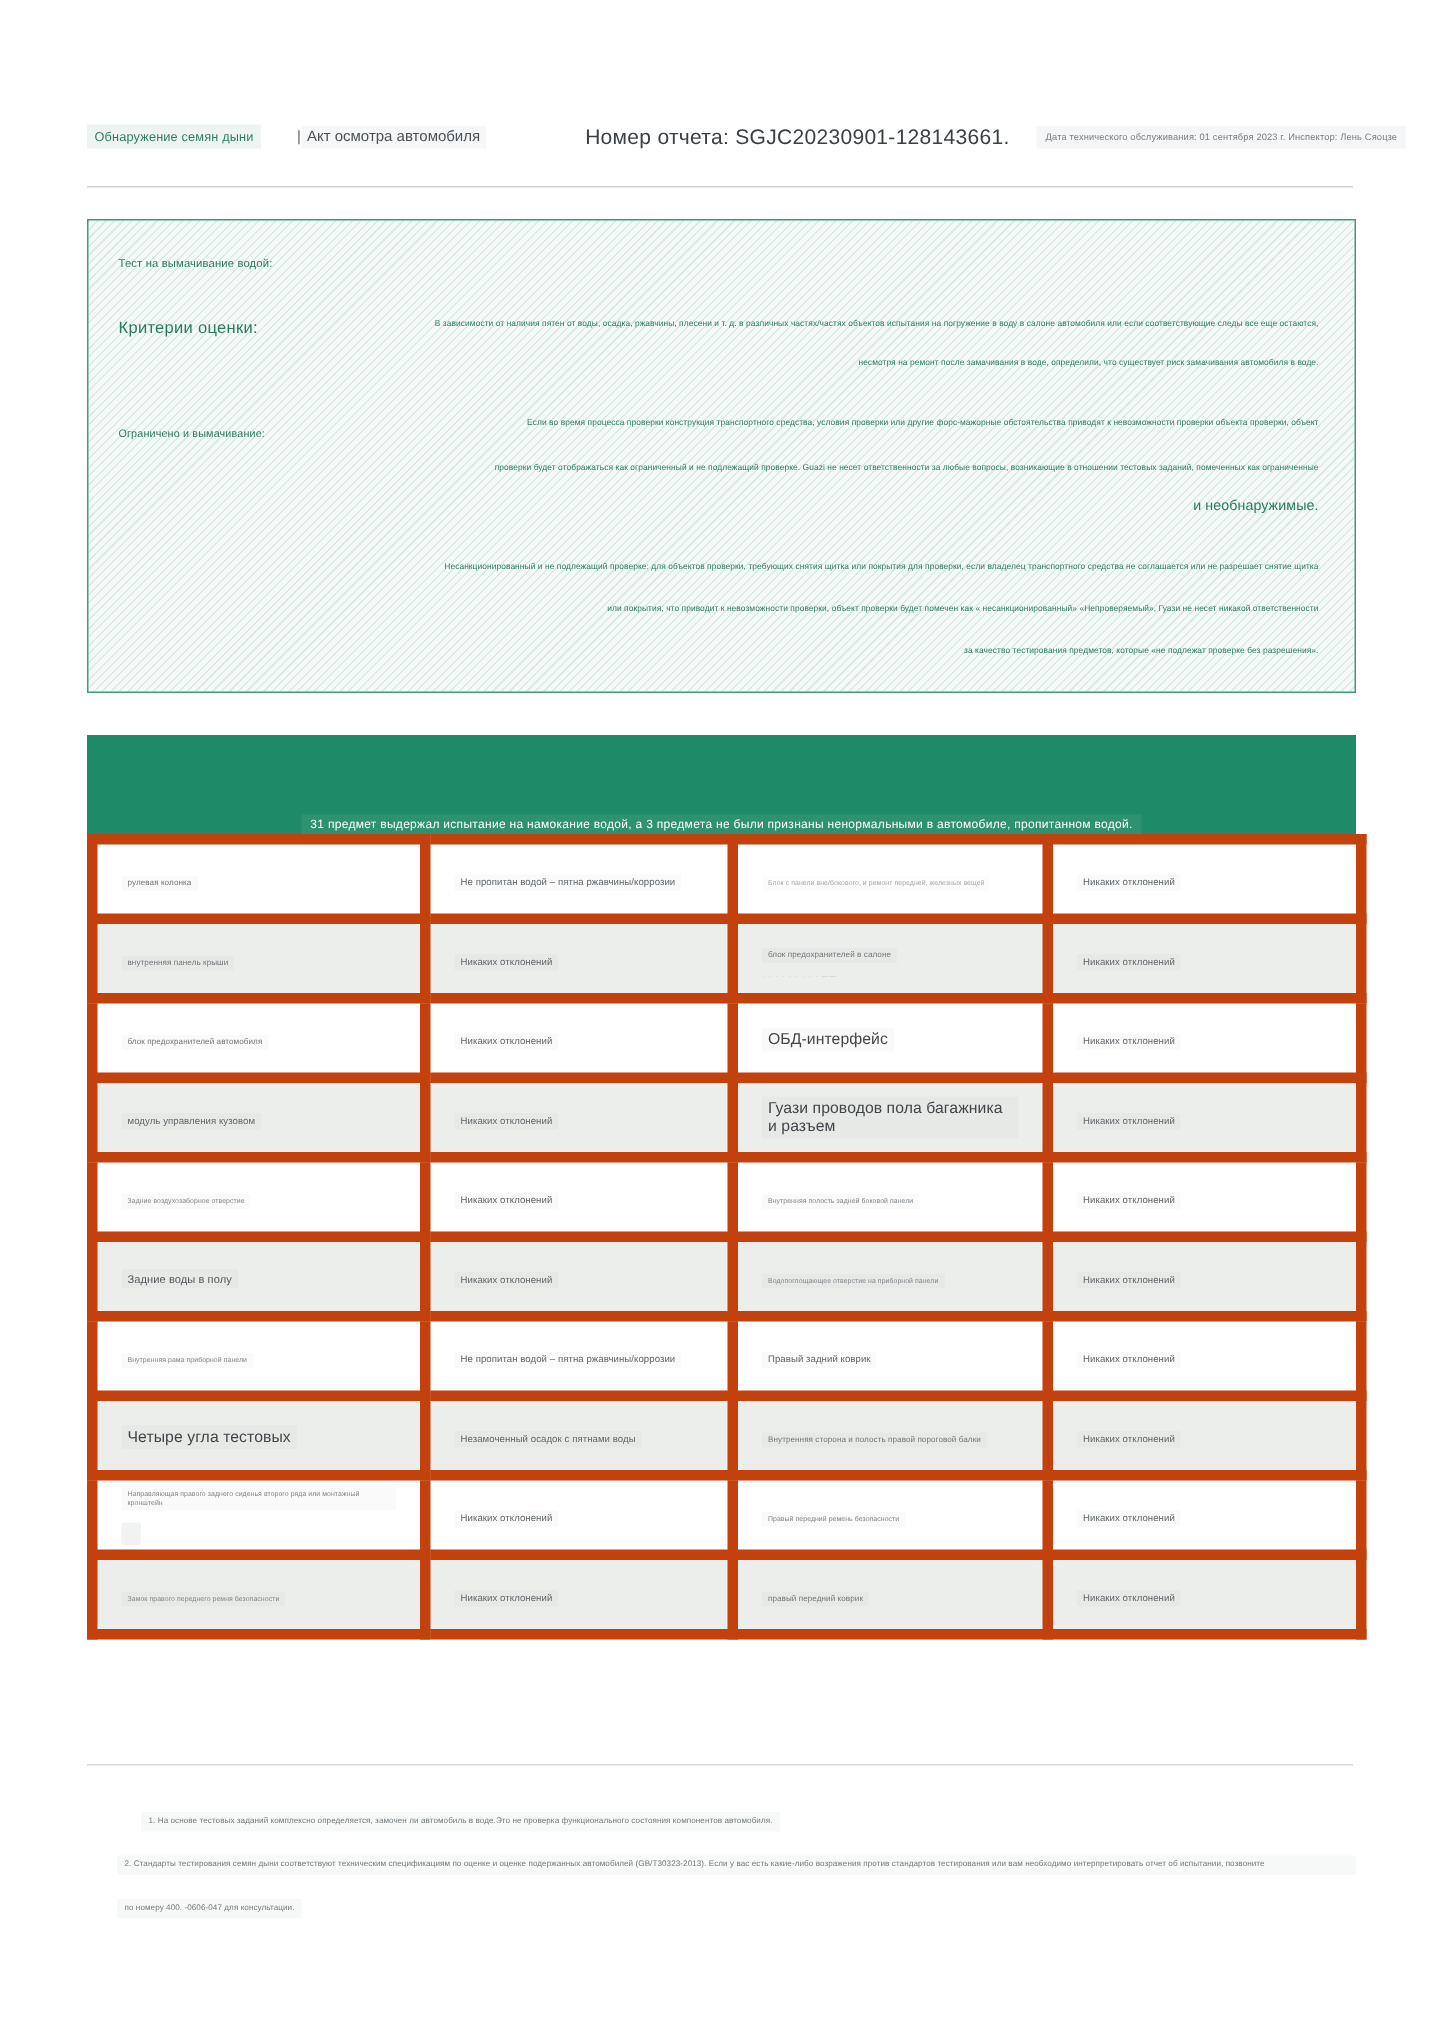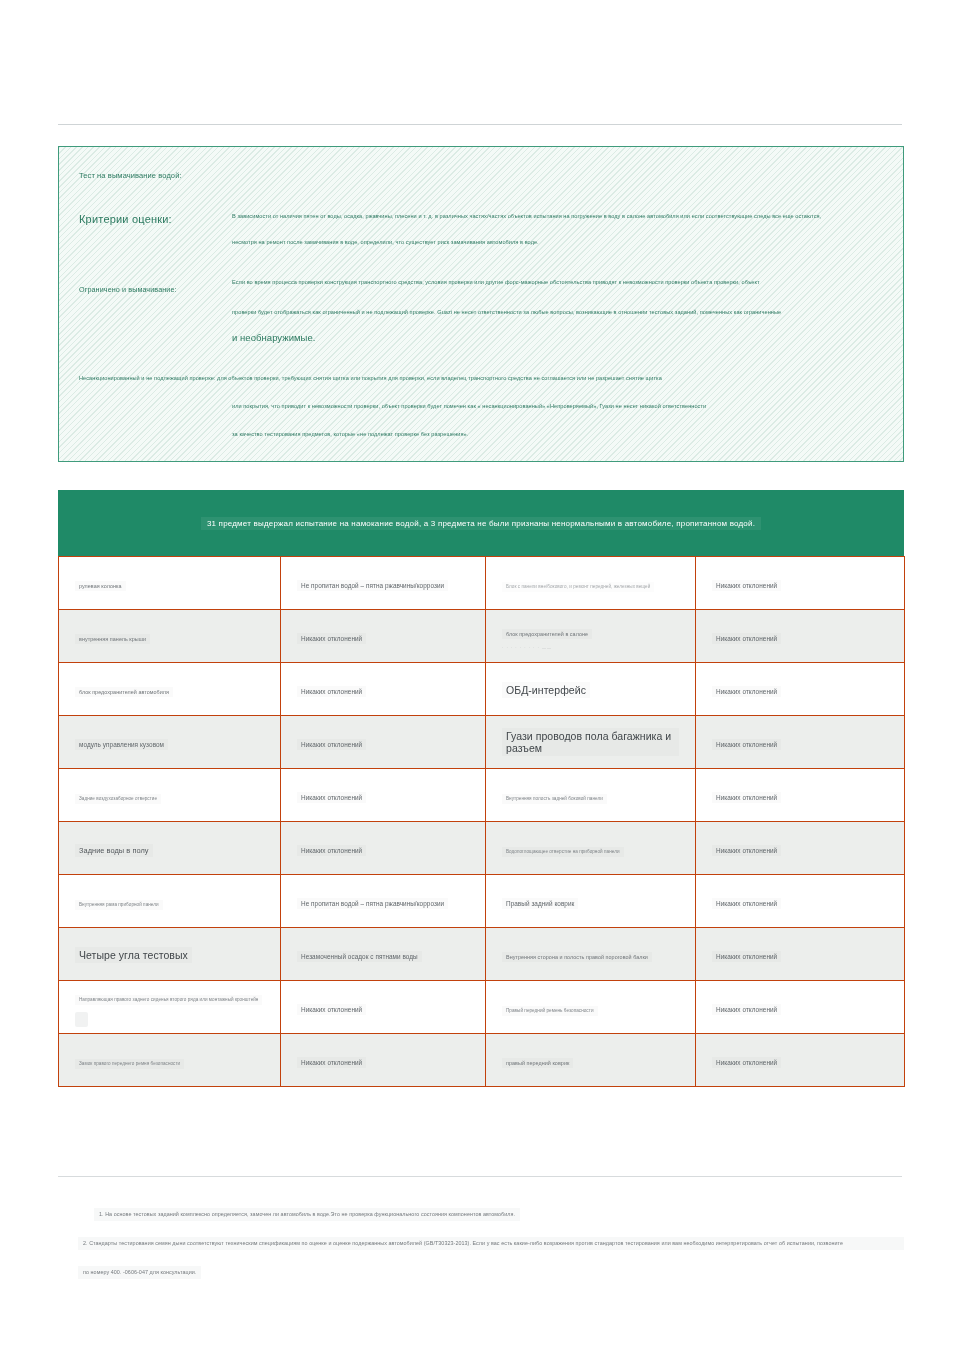--- a/index.html
+++ b/index.html
@@ -115,59 +115,60 @@
     letter-spacing: .1px;
   }
   .crit-body {
     position: absolute;
     left: 153px;
     right: 10px;
     font-size: 5.6px;
     color: #2f7a63;
     line-height: 1.1;
     letter-spacing: .05px;
+    text-align: right;
   }
   .crit-body.wide { left: 0; }
   .crit-body.ind  { left: 153px; }
   .crit-big {
     font-size: 9.5px;
     color: #2c7a60;
   }
 
   
   .banner {
     position: absolute;
     left: 58px;
     top: 490px;
     width: 846px;
     height: 66px;
     background: #1f8a67;
     display: flex;
-    align-items: center;
+    align-items: flex-end;
     justify-content: center;
   }
   .banner span {
     font-size: 8px;
     color: #ffffff;
     letter-spacing: .2px;
     background: rgba(255,255,255,.07);
     padding: 2px 6px;
   }
 
   
   .tbl {
     position: absolute;
     left: 58px;
     top: 556px;
     width: 846px;
     border-collapse: collapse;
     table-layout: fixed;
   }
   .tbl td {
-    border: 1px solid #c2410c;
+    border: 7px solid #c2410c;
     vertical-align: middle;
     padding: 0 16px;
     height: 53px;
   }
   .tbl tr:nth-child(odd)  td { background: #ffffff; }
   .tbl tr:nth-child(even) td { background: #eceeec; }
   .c1 { width: 222px; }
   .c2 { width: 205px; }
   .c3 { width: 210px; }
   .c4 { width: 209px; }
@@ -233,20 +234,27 @@
   }
   .tip.i1 { margin-left: 36px; }
   .tip.i2 { margin-left: 20px; display: block; }
   .tip.i3 { margin-left: 20px; }
 </style>
 </head>
 <body>
 
 <div class="page">
 
+  <div class="hdr">
+    <span class="hdr-brand">Обнаружение семян дыни</span>
+    <span class="hdr-sep">|</span>
+    <span class="hdr-doc">Акт осмотра автомобиля</span>
+    <span class="hdr-report">Номер отчета: SGJC20230901-128143661.</span>
+    <span class="hdr-meta">Дата технического обслуживания: 01 сентября 2023 г. Инспектор: Лень Сяоцзе</span>
+  </div>
   <div class="hdr-rule"></div>
 
   <div class="criteria">
     <div class="crit-title">Тест на вымачивание водой:</div>
 
     <div class="crit-row" style="top:62px;">
       <span class="crit-label-lg">Критерии оценки:</span>
       <span class="crit-body ind" style="top:4px;">В зависимости от наличия пятен от воды, осадка, ржавчины, плесени и т. д. в различных частях/частях объектов испытания на погружение в воду в салоне автомобиля или если соответствующие следы все еще остаются,</span>
     </div>
     <div class="crit-row" style="top:92px;">

